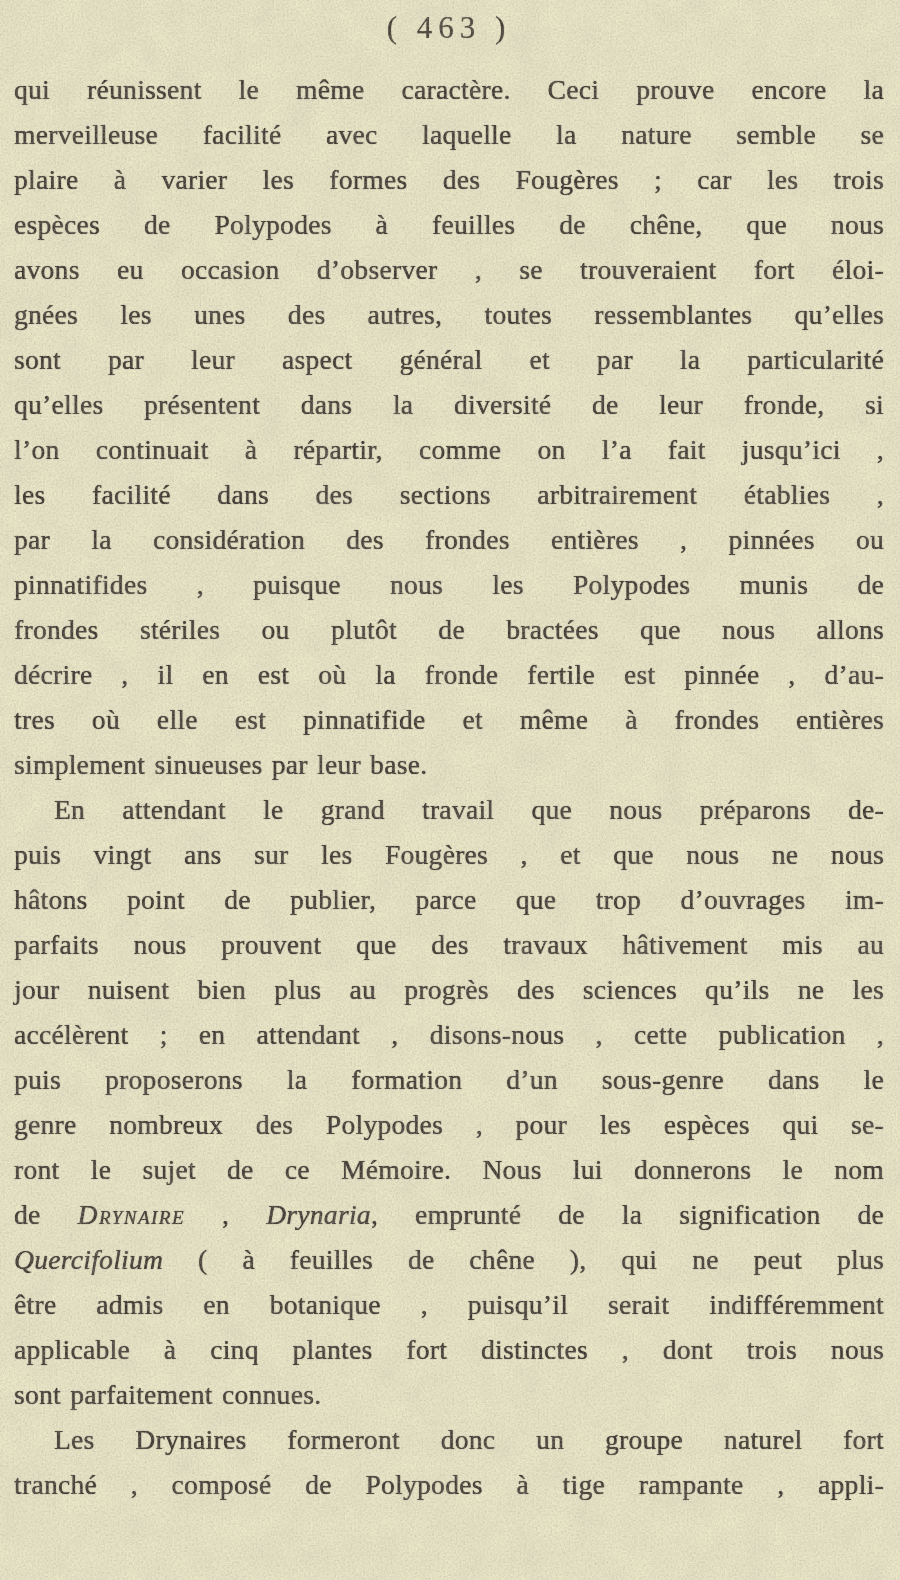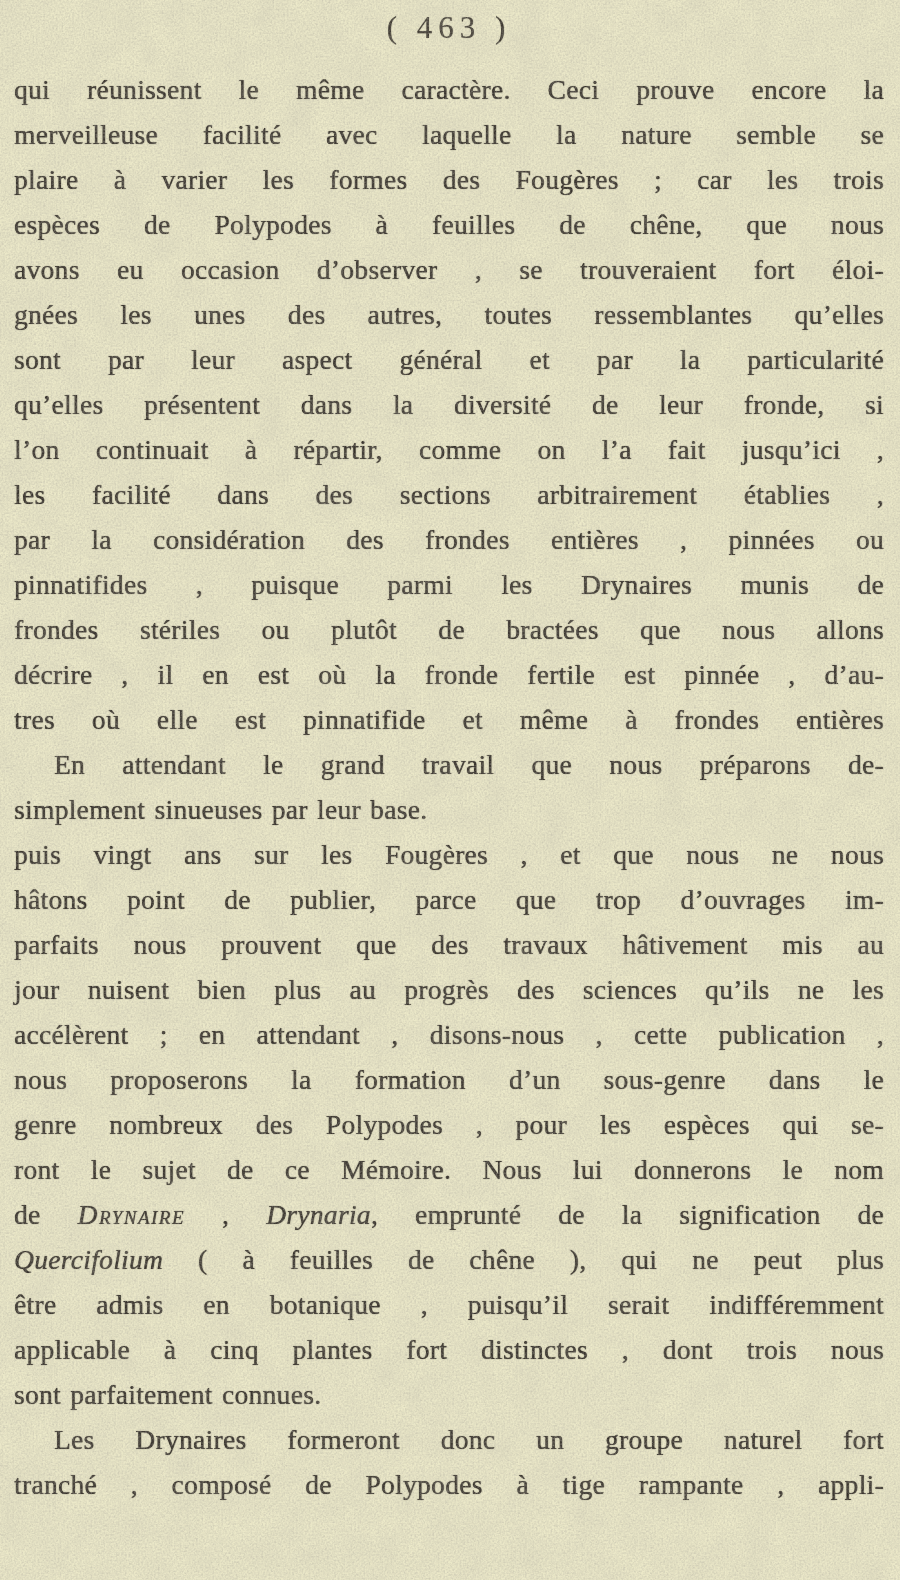--- a/index.html
+++ b/index.html
@@ -78,32 +78,32 @@
       <div class="line"><span>merveilleuse facilité avec laquelle la nature semble se</span></div>
       <div class="line"><span>plaire à varier les formes des Fougères ; car les trois</span></div>
       <div class="line"><span>espèces de Polypodes à feuilles de chêne, que nous</span></div>
       <div class="line"><span>avons eu occasion d’observer , se trouveraient fort éloi-</span></div>
       <div class="line"><span>gnées les unes des autres, toutes ressemblantes qu’elles</span></div>
       <div class="line"><span>sont par leur aspect général et par la particularité</span></div>
       <div class="line"><span>qu’elles présentent dans la diversité de leur fronde, si</span></div>
       <div class="line"><span>l’on continuait à répartir, comme on l’a fait jusqu’ici ,</span></div>
       <div class="line"><span>les facilité dans des sections arbitrairement établies ,</span></div>
       <div class="line"><span>par la considération des frondes entières , pinnées ou</span></div>
-      <div class="line"><span>pinnatifides , puisque parmi les Drynaires munis de</span></div>
+      <div class="line"><span>pinnatifides , puisque nous les Polypodes munis de</span></div>
       <div class="line"><span>frondes stériles ou plutôt de bractées que nous allons</span></div>
       <div class="line"><span>décrire , il en est où la fronde fertile est pinnée , d’au-</span></div>
       <div class="line"><span>tres où elle est pinnatifide et même à frondes entières</span></div>
+      <div class="line flush"><span>simplement sinueuses par leur base.</span></div>
       <div class="line indent"><span>En attendant le grand travail que nous préparons de-</span></div>
-      <div class="line flush"><span>simplement sinueuses par leur base.</span></div>
       <div class="line"><span>puis vingt ans sur les Fougères , et que nous ne nous</span></div>
       <div class="line"><span>hâtons point de publier, parce que trop d’ouvrages im-</span></div>
       <div class="line"><span>parfaits nous prouvent que des travaux hâtivement mis au</span></div>
       <div class="line"><span>jour nuisent bien plus au progrès des sciences qu’ils ne les</span></div>
       <div class="line"><span>accélèrent ; en attendant , disons-nous , cette publication ,</span></div>
-      <div class="line"><span>nous proposerons la formation d’un sous-genre dans le</span></div>
+      <div class="line"><span>puis proposerons la formation d’un sous-genre dans le</span></div>
       <div class="line"><span>genre nombreux des Polypodes , pour les espèces qui se-</span></div>
       <div class="line"><span>ront le sujet de ce Mémoire. Nous lui donnerons le nom</span></div>
       <div class="line"><span>de </span><span class="seg-smallcaps">Drynaire</span><span> , </span><span class="seg-italic">Drynaria</span><span>, emprunté de la signification de</span></div>
       <div class="line"><span class="seg-italic">Quercifolium</span><span> ( à feuilles de chêne ), qui ne peut plus</span></div>
       <div class="line"><span>être admis en botanique , puisqu’il serait indifféremment</span></div>
       <div class="line"><span>applicable à cinq plantes fort distinctes , dont trois nous</span></div>
       <div class="line flush"><span>sont parfaitement connues.</span></div>
       <div class="line indent"><span>Les Drynaires formeront donc un groupe naturel fort</span></div>
       <div class="line"><span>tranché , composé de Polypodes à tige rampante , appli-</span></div>
     </div>

